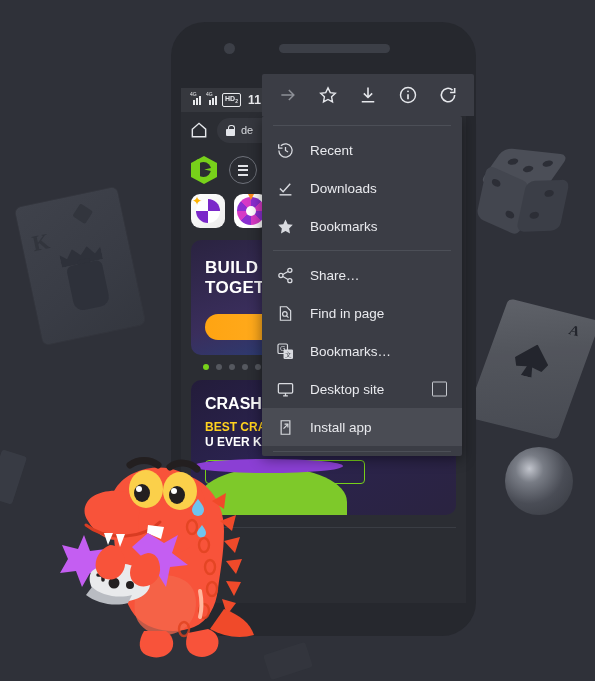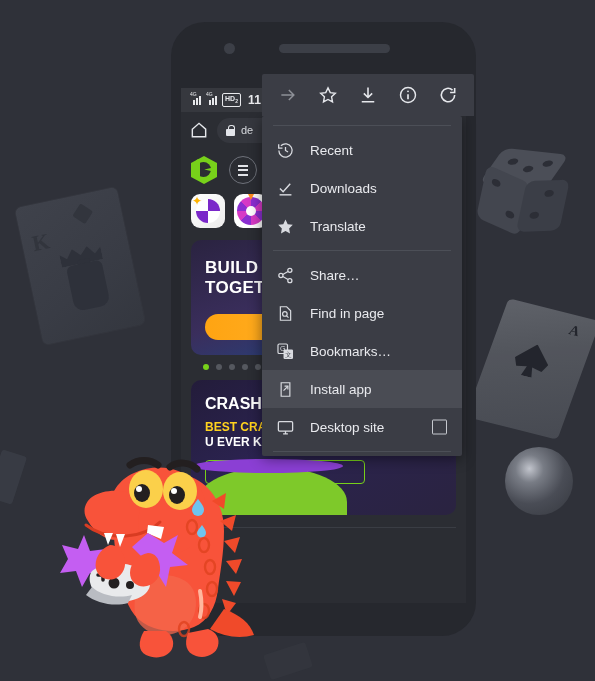--- a/index.html
+++ b/index.html
@@ -461,21 +461,21 @@
         </span>
         <span class="m-label">Downloads</span>
       </div>
 
       <div class="m-item">
         <span class="m-ico">
           <svg viewBox="0 0 24 24" width="19" height="19" fill="currentColor">
               <path d="M12 3.2l2.8 5.8 6.4.9-4.6 4.5 1.1 6.4L12 17.7l-5.7 3.1 1.1-6.4L2.8 9.9l6.4-.9z"></path>
             </svg>
         </span>
-        <span class="m-label">Translate</span>
+        <span class="m-label">Bookmarks</span>
       </div>
 
 
       <div class="m-div"></div>
 
       <div class="m-item">
         <span class="m-ico">
           <svg viewBox="0 0 24 24" width="19" height="19" fill="none" stroke="currentColor" stroke-width="1.6">
               <circle cx="17.5" cy="5.5" r="2.6"></circle>
               <circle cx="6.2" cy="12" r="2.6"></circle>
@@ -502,40 +502,40 @@
           <svg viewBox="0 0 24 24" width="19" height="19">
             <rect x="2.5" y="2.5" width="12" height="12" rx="1.6" fill="none" stroke="currentColor" stroke-width="1.5"></rect>
             <text x="8.5" y="11.6" font-size="9" font-family="Liberation Sans, sans-serif" text-anchor="middle" fill="currentColor">G</text>
             <rect x="9.5" y="9.5" width="12" height="12" rx="1.6" fill="currentColor"></rect>
             <text x="15.5" y="18.8" font-size="8.5" font-family="Liberation Sans, sans-serif" text-anchor="middle" fill="#3b3d45">文</text>
           </svg>
         </span>
         <span class="m-label">Bookmarks…</span>
       </div>
 
+      <div class="m-item">
+        <span class="m-ico">
+          <svg viewBox="0 0 24 24" width="19" height="19" fill="none" stroke="currentColor" stroke-width="1.6">
+              <rect x="3" y="4.5" width="18" height="12" rx="1.4"></rect>
+              <path d="M9 20h6M12 16.5V20"></path>
+            </svg>
+        </span>
+        <span class="m-label">Desktop site</span>
+        <span class="m-chk"></span>
+      </div>
+
       <div class="m-item hl">
         <span class="m-ico">
           <svg viewBox="0 0 24 24" width="19" height="19" fill="none" stroke="currentColor" stroke-width="1.5">
               <path d="M6.5 3.5h11v17h-11z"></path>
               <path d="M9.5 13.5L15 8"></path>
               <path d="M10.8 7.8H15v4.2"></path>
             </svg>
         </span>
         <span class="m-label">Install app</span>
-      </div>
-
-      <div class="m-item">
-        <span class="m-ico">
-          <svg viewBox="0 0 24 24" width="19" height="19" fill="none" stroke="currentColor" stroke-width="1.6">
-              <rect x="3" y="4.5" width="18" height="12" rx="1.4"></rect>
-              <path d="M9 20h6M12 16.5V20"></path>
-            </svg>
-        </span>
-        <span class="m-label">Desktop site</span>
-        <span class="m-chk"></span>
       </div>
 
       <div class="m-bottomdiv"></div>
     </div>
 
   </div>
 
   <div class="mascot">
     <svg viewBox="0 0 216 224" width="216" height="224">
 

